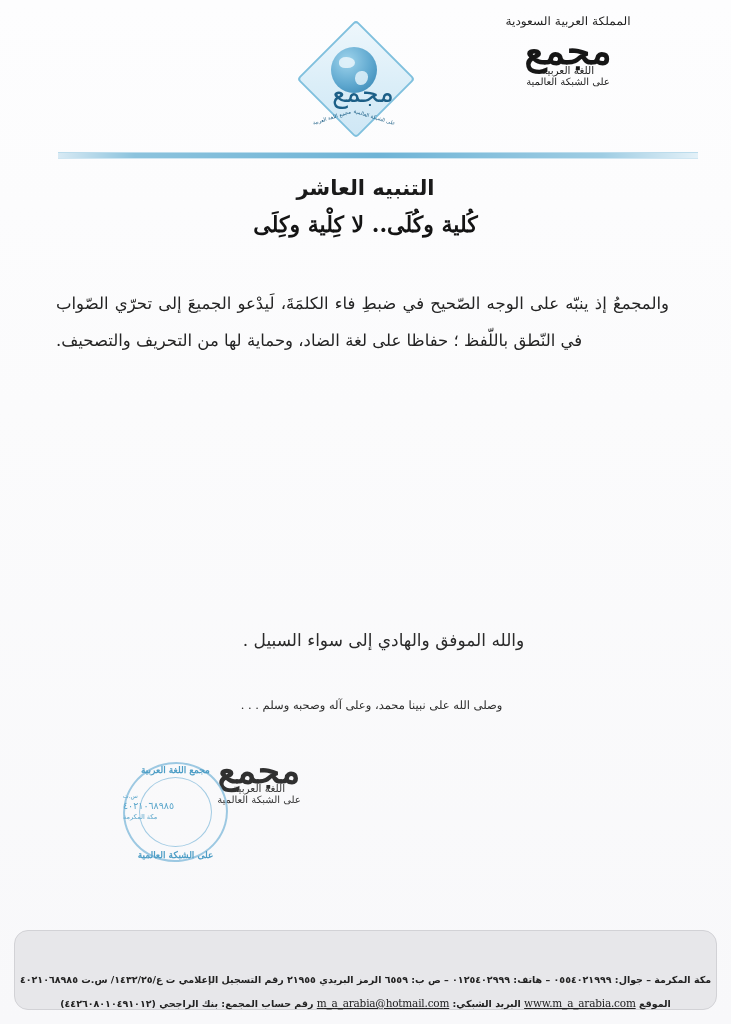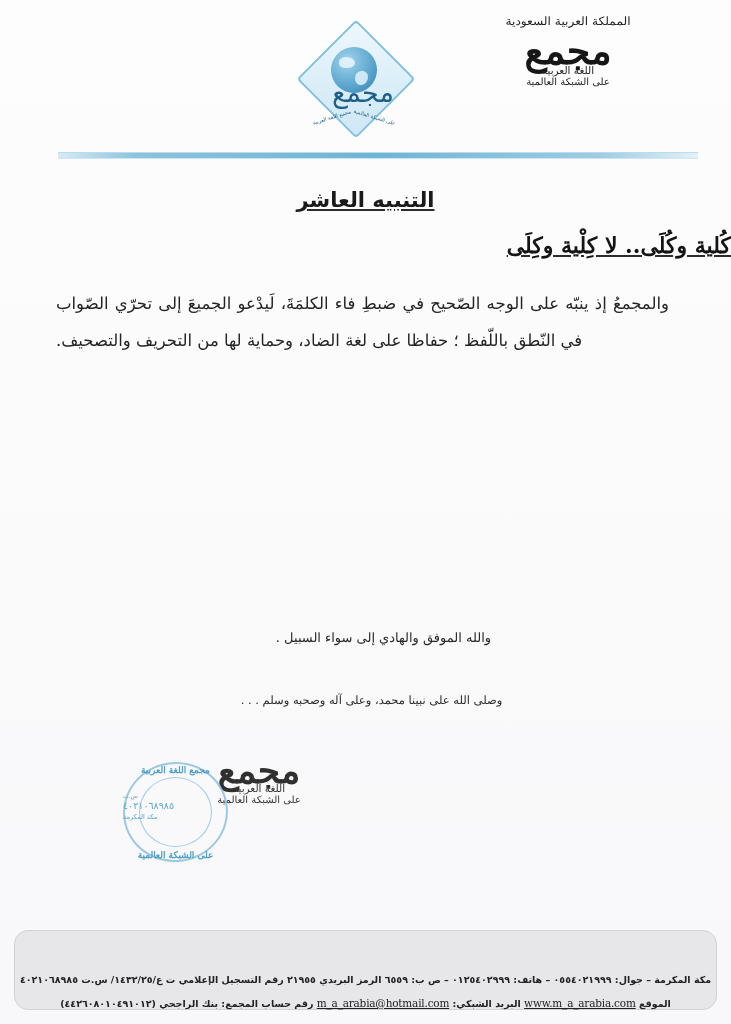--- a/index.html
+++ b/index.html
@@ -146,41 +146,39 @@
     right: 33px;
     top: 152px;
     height: 5px;
     background: linear-gradient(90deg, #d8eaf4 0%, #8cc3dd 12%, #6fb4d6 50%, #9fcde3 85%, #e4f1f8 100%);
     border-top: 1px solid #bcdcec;
     border-bottom: 1px solid #cfe6f2;
   }
   
   .title-block {
     position: absolute;
-    top: 188px;
+    top: 176px;
     left: 0;
     right: 0;
     text-align: center;
-    text-decoration: underline;
   }
   .doc-title {
     font-size: 21px;
     font-weight: 700;
     color: #1a1a1a;
     font-family: "DejaVu Sans", "Liberation Sans", sans-serif;
     letter-spacing: -0.5px;
   }
   .doc-subtitle {
-    margin-top: 20px;
+    margin-top: 11px;
     font-size: 22px;
     font-weight: 700;
     color: #141414;
     font-family: "DejaVu Serif", "Liberation Serif", serif;
     letter-spacing: -0.5px;
-    text-align: right;
   }
   
   .body-text {
     position: absolute;
     top: 285px;
     right: 62px;
     left: 56px;
     font-family: "DejaVu Serif", "Liberation Serif", serif;
     font-size: 16.5px;
     line-height: 37px;
@@ -205,21 +203,21 @@
   .closing {
     position: absolute;
     top: 630px;
     right: 0;
     left: 0;
     text-align: center;
     font-family: "DejaVu Serif", "Liberation Serif", serif;
     color: #2a2a2a;
   }
   .closing-line1 {
-    font-size: 13px;
+    font-size: 17px;
     letter-spacing: -0.2px;
     padding-left: 36px;
   }
   .closing-line2 {
     margin-top: 48px;
     font-size: 11.5px;
     letter-spacing: -0.2px;
     padding-left: 12px;
   }
   

